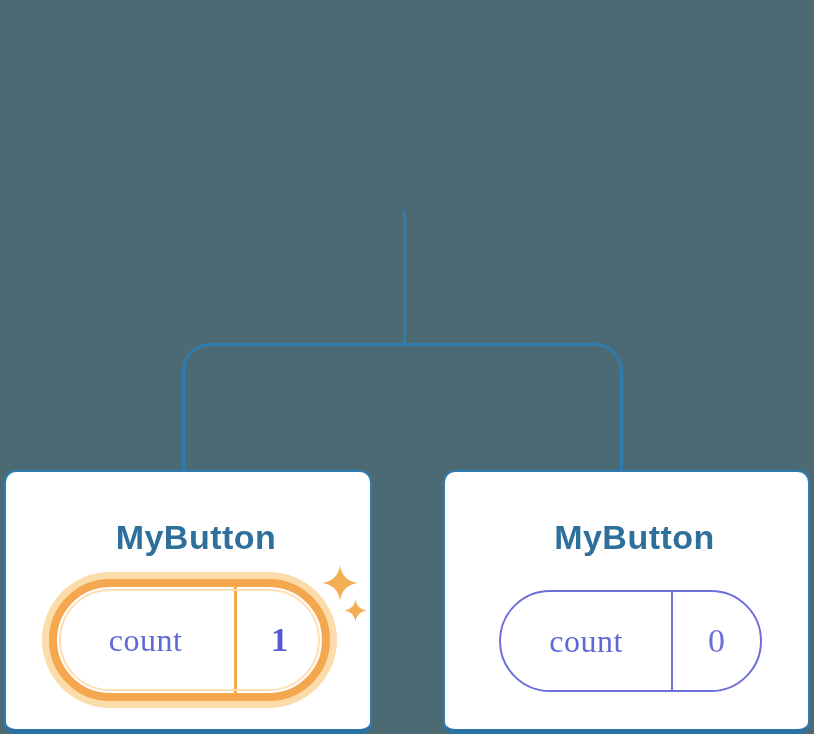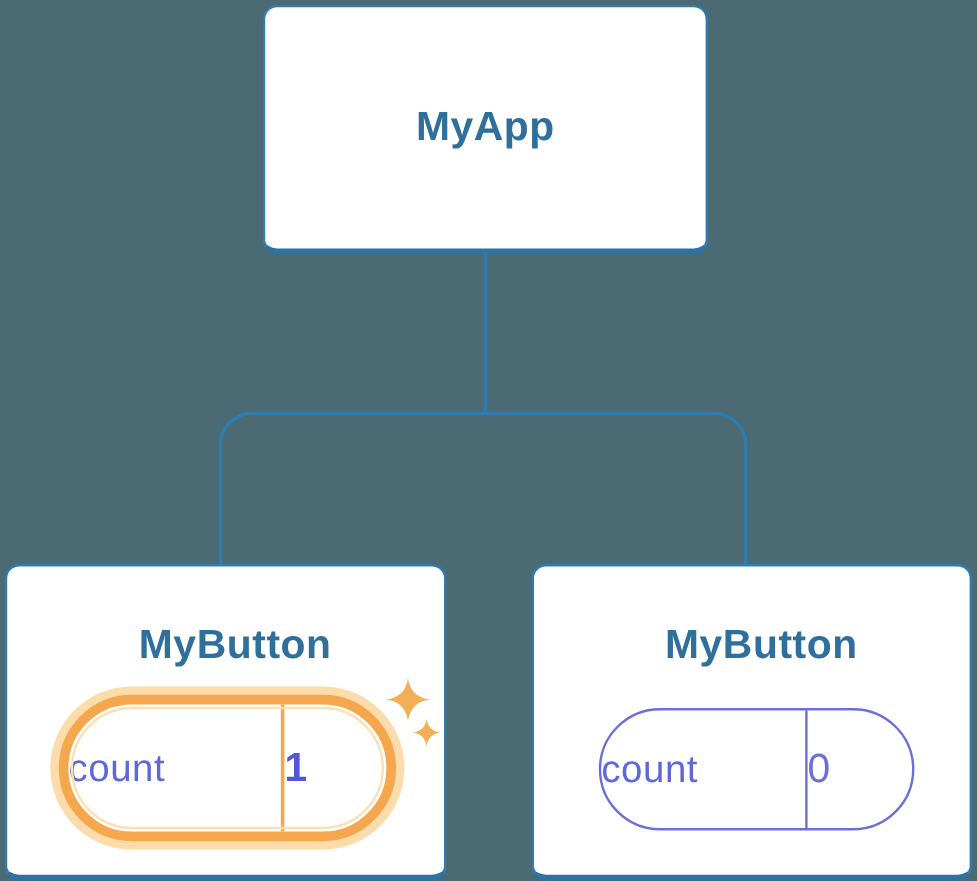--- a/index.html
+++ b/index.html
@@ -78,21 +78,21 @@
 
   
   .state-pill {
     position: absolute;
     display: flex;
     align-items: stretch;
     box-sizing: border-box;
     background: var(--node-fill);
   }
   .state-pill .cell {
-    display: flex; align-items: center; justify-content: flex-start;
+    display: flex; align-items: center; justify-content: center; font-family: Liberation Serif, serif;
   }
   .state-key {
     font-size: 32px;
     color: var(--state-purple);
     letter-spacing: 0.5px;
   }
   .pill-divider { flex: none; }
 
   
   .pill-highlighted {
@@ -137,23 +137,20 @@
   
   .sparkle { position: absolute; fill: var(--sparkle-orange); }
   .sparkle-big   { left: 316px; top: 93px;  width: 36px; height: 36px; }
   .sparkle-small { left: 338px; top: 127px; width: 23px; height: 23px; }
 </style>
 </head>
 <body>
 
 <div class="stage">
 
-  <div class="card card-root">
-    <span class="heading">MyApp</span>
-  </div>
 
   <div class="trunk"></div>
   <div class="branch"></div>
 
   <div class="card card-child-left">
     <span class="heading child-heading">MyButton</span>
 
     <div class="state-pill pill-highlighted">
       <span class="inner-ring"></span>
       <div class="cell key-cell">

